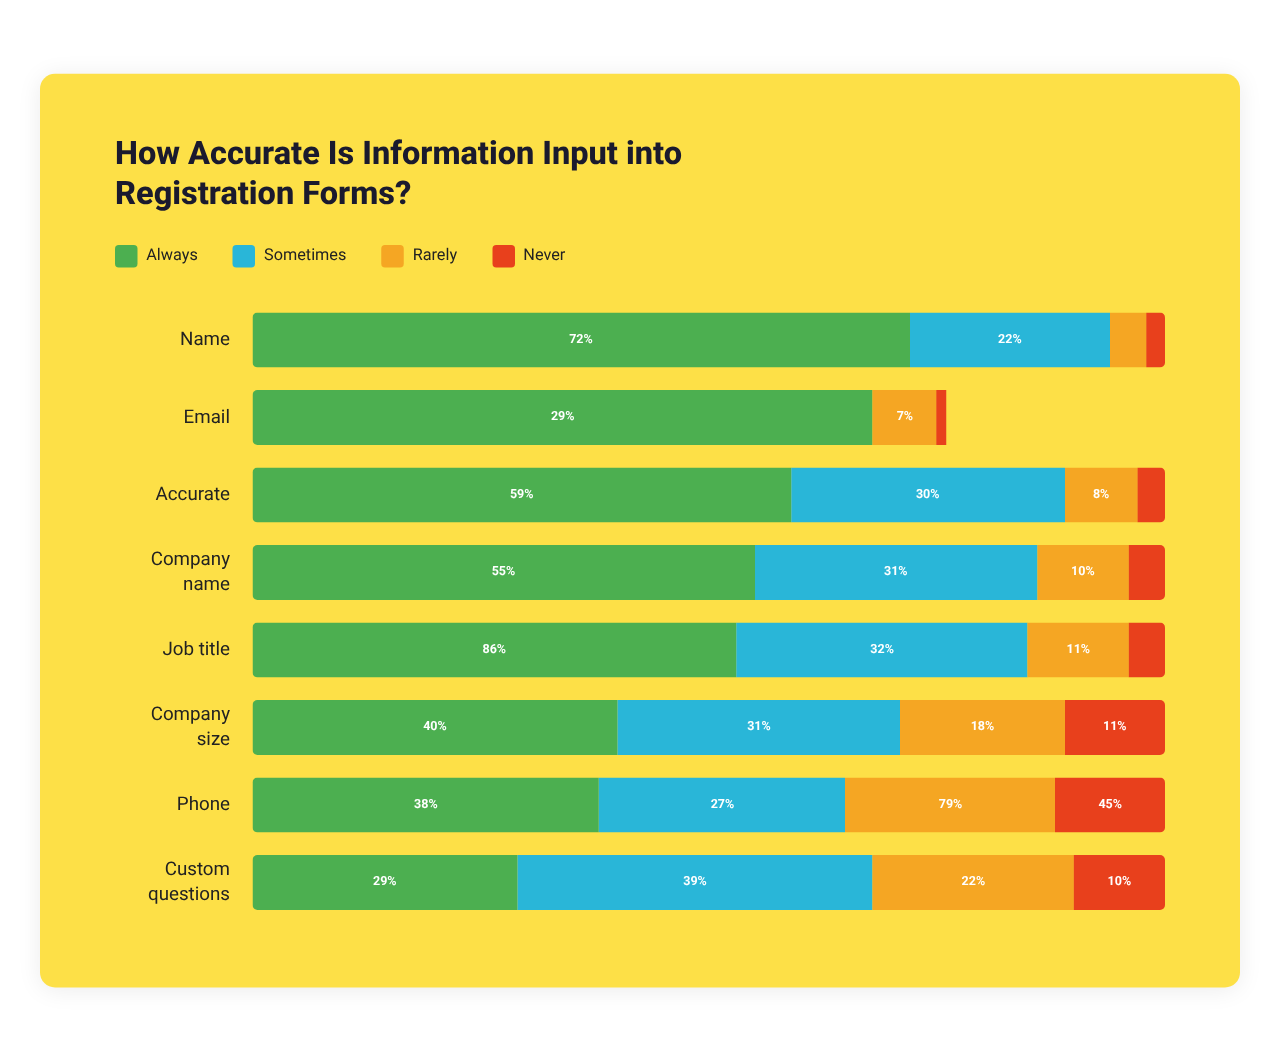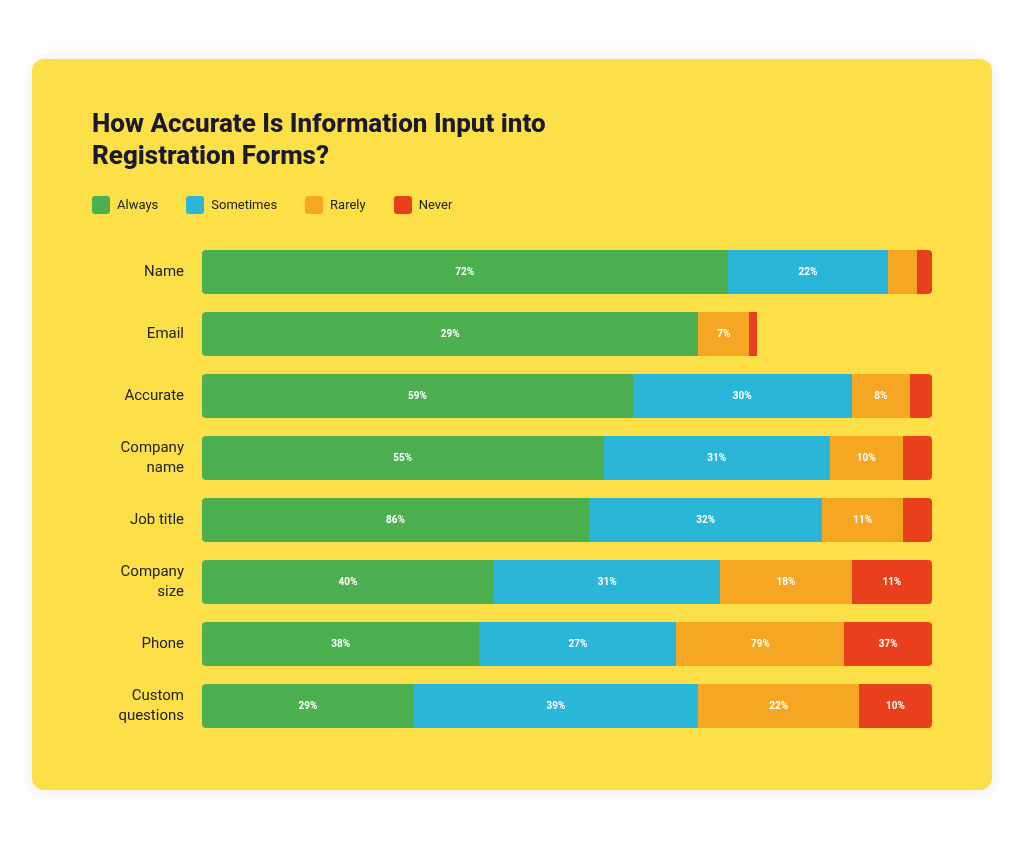--- a/index.html
+++ b/index.html
@@ -170,21 +170,21 @@
           <div class="bar-segment seg-rarely" style="width: 18%;">18%</div>
           <div class="bar-segment seg-never" style="width: 11%;">11%</div>
         </div>
       </div>
       <div class="bar-row">
         <div class="bar-label">Phone</div>
         <div class="bar-track">
           <div class="bar-segment seg-always" style="width: 38%;">38%</div>
           <div class="bar-segment seg-sometimes" style="width: 27%;">27%</div>
           <div class="bar-segment seg-rarely" style="width: 23%;">79%</div>
-          <div class="bar-segment seg-never" style="width: 12%;">37%</div>
+          <div class="bar-segment seg-never" style="width: 12%;">45%</div>
         </div>
       </div>
       <div class="bar-row">
         <div class="bar-label">Custom<br>questions</div>
         <div class="bar-track">
           <div class="bar-segment seg-always" style="width: 29%;">29%</div>
           <div class="bar-segment seg-sometimes" style="width: 39%;">39%</div>
           <div class="bar-segment seg-rarely" style="width: 22%;">22%</div>
           <div class="bar-segment seg-never" style="width: 10%;">10%</div>
         </div>

